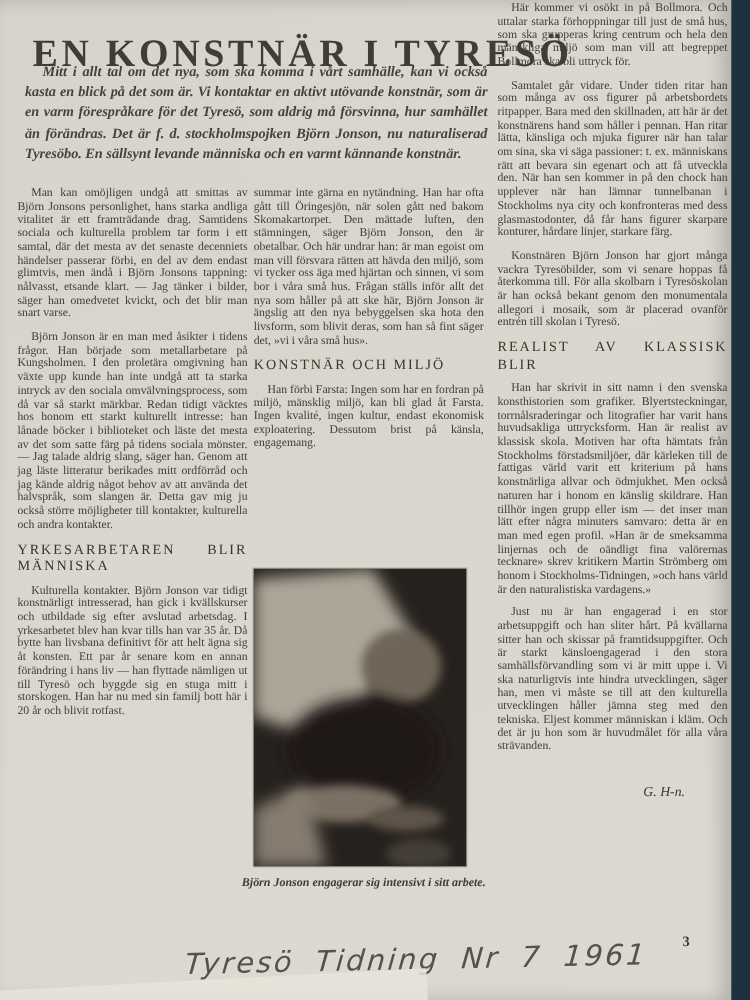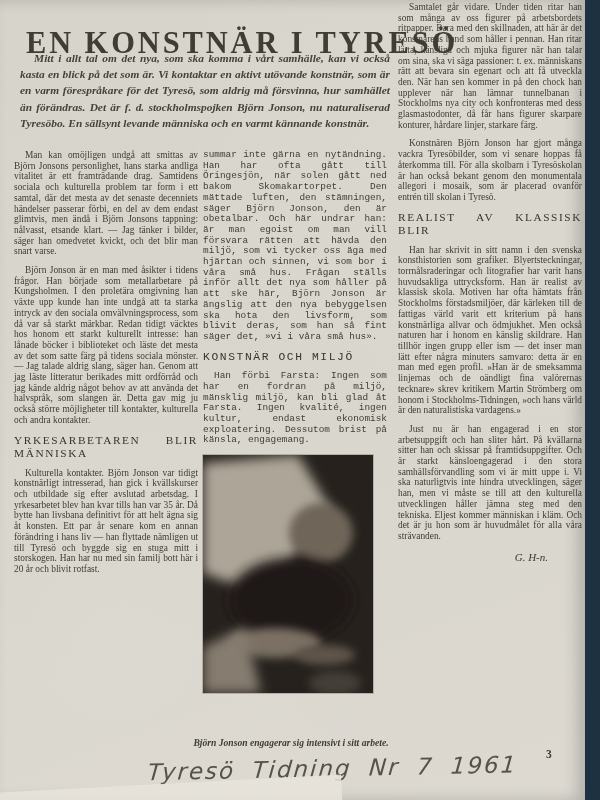--- a/index.html
+++ b/index.html
@@ -37,35 +37,35 @@
     font-size:9.4px;line-height:10.7px;text-align:justify;
     color:#403d34;
   }
   .col p{margin:0 0 8px 0;text-indent:11px;}
   .col p.no-indent{text-indent:0;}
   .col h2{
     margin:4px 0 7px 0;font-size:11.3px;font-weight:400;
     letter-spacing:1.6px;color:#383529;line-height:13.5px;
   }
   #col1{left:14px;top:150px;font-family:Liberation Serif, serif;}
-  #col2{left:203px;top:150px;font-family:Liberation Mono, monospace;}
+  #col2{left:203px;top:150px;}
   #col3{left:398px;top:2px;}
   .photo-frame{
     position:absolute;left:203px;top:455px;width:170px;height:238px;
     background:#262320;box-shadow:0 0 0 1px rgba(60,55,45,.25);
   }
   .photo-frame svg{display:block;width:100%;height:100%;}
   .photo-caption{
     position:absolute;left:193px;top:701px;width:196px;
     font-style:italic;font-weight:700;font-size:9.6px;line-height:12.5px;
-    text-align:center;color:#3f3c33;margin-top:36px;
+    text-align:center;color:#3f3c33;
   }
   .signature{
     width:184px;text-align:right;padding-right:34px;box-sizing:border-box;
-    font-style:italic;font-size:11px;margin-top:10px;color:#3c392f;
+    font-style:italic;font-size:11px;margin-top:26px;color:#3c392f;
   }
   .page-number{
     position:absolute;left:546px;top:748px;
     font-size:11.5px;font-weight:700;color:#3c392f;
   }
   .handwriting{
     position:absolute;left:148px;top:756px;width:300px;
     font-family:"DejaVu Sans", sans-serif;
     font-style:italic;font-size:23px;letter-spacing:2px;word-spacing:8px;
     color:#55524a;transform:rotate(-1.2deg) skewX(-6deg);
@@ -88,20 +88,21 @@
     <p>Kulturella kontakter. Björn Jonson var tidigt konstnärligt intresserad, han gick i kvällskurser och utbildade sig efter avslutad arbetsdag. I yrkesarbetet blev han kvar tills han var 35 år. Då bytte han livsbana definitivt för att helt ägna sig åt konsten. Ett par år senare kom en annan förändring i hans liv — han flyttade nämligen ut till Tyresö och byggde sig en stuga mitt i storskogen. Han har nu med sin familj bott här i 20 år och blivit rotfast.</p>
   </div>
 
   <div class="col" id="col2">
     <p class="no-indent">summar inte gärna en nytändning. Han har ofta gått till Öringesjön, när solen gått ned bakom Skomakartorpet. Den mättade luften, den stämningen, säger Björn Jonson, den är obetalbar. Och här undrar han: är man egoist om man vill försvara rätten att hävda den miljö, som vi tycker oss äga med hjärtan och sinnen, vi som bor i våra små hus. Frågan ställs inför allt det nya som håller på att ske här, Björn Jonson är ängslig att den nya bebyggelsen ska hota den livsform, som blivit deras, som han så fint säger det, »vi i våra små hus».</p>
     <h2>KONSTNÄR OCH MILJÖ</h2>
     <p>Han förbi Farsta: Ingen som har en fordran på miljö, mänsklig miljö, kan bli glad åt Farsta. Ingen kvalité, ingen kultur, endast ekonomisk exploatering. Dessutom brist på känsla, engagemang.</p>
   </div>
 
   <div class="col" id="col3">
+    <p>Här kommer vi osökt in på Bollmora. Och uttalar starka förhoppningar till just de små hus, som ska grupperas kring centrum och hela den mänskliga miljö som man vill att begreppet Bollmora ska bli uttryck för.</p>
     <p>Samtalet går vidare. Under tiden ritar han som många av oss figurer på arbetsbordets ritpapper. Bara med den skillnaden, att här är det konstnärens hand som håller i pennan. Han ritar lätta, känsliga och mjuka figurer när han talar om sina, ska vi säga passioner: t. ex. människans rätt att bevara sin egenart och att få utveckla den. När han sen kommer in på den chock han upplever när han lämnar tunnelbanan i Stockholms nya city och konfronteras med dess glasmastodonter, då får hans figurer skarpare konturer, hårdare linjer, starkare färg.</p>
     <p>Konstnären Björn Jonson har gjort många vackra Tyresöbilder, som vi senare hoppas få återkomma till. För alla skolbarn i Tyresöskolan är han också bekant genom den monumentala allegori i mosaik, som är placerad ovanför entrén till skolan i Tyresö.</p>
     <h2>REALIST AV KLASSISK BLIR</h2>
     <p>Han har skrivit in sitt namn i den svenska konsthistorien som grafiker. Blyertsteckningar, torrnålsraderingar och litografier har varit hans huvudsakliga uttrycksform. Han är realist av klassisk skola. Motiven har ofta hämtats från Stockholms förstadsmiljöer, där kärleken till de fattigas värld varit ett kriterium på hans konstnärliga allvar och ödmjukhet. Men också naturen har i honom en känslig skildrare. Han tillhör ingen grupp eller ism — det inser man lätt efter några minuters samvaro: detta är en man med egen profil. »Han är de smeksamma linjernas och de oändligt fina valörernas tecknare» skrev kritikern Martin Strömberg om honom i Stockholms-Tidningen, »och hans värld är den naturalistiska vardagens.»</p>
     <p>Just nu är han engagerad i en stor arbetsuppgift och han sliter hårt. På kvällarna sitter han och skissar på framtidsuppgifter. Och är starkt känsloengagerad i den stora samhällsförvandling som vi är mitt uppe i. Vi ska naturligtvis inte hindra utvecklingen, säger han, men vi måste se till att den kulturella utvecklingen håller jämna steg med den tekniska. Eljest kommer människan i kläm. Och det är ju hon som är huvudmålet för alla våra strävanden.</p>
     <div class="signature">G. H-n.</div>
   </div>
 
   <div class="photo-frame">
     <svg viewBox="0 0 170 238" preserveAspectRatio="none">

